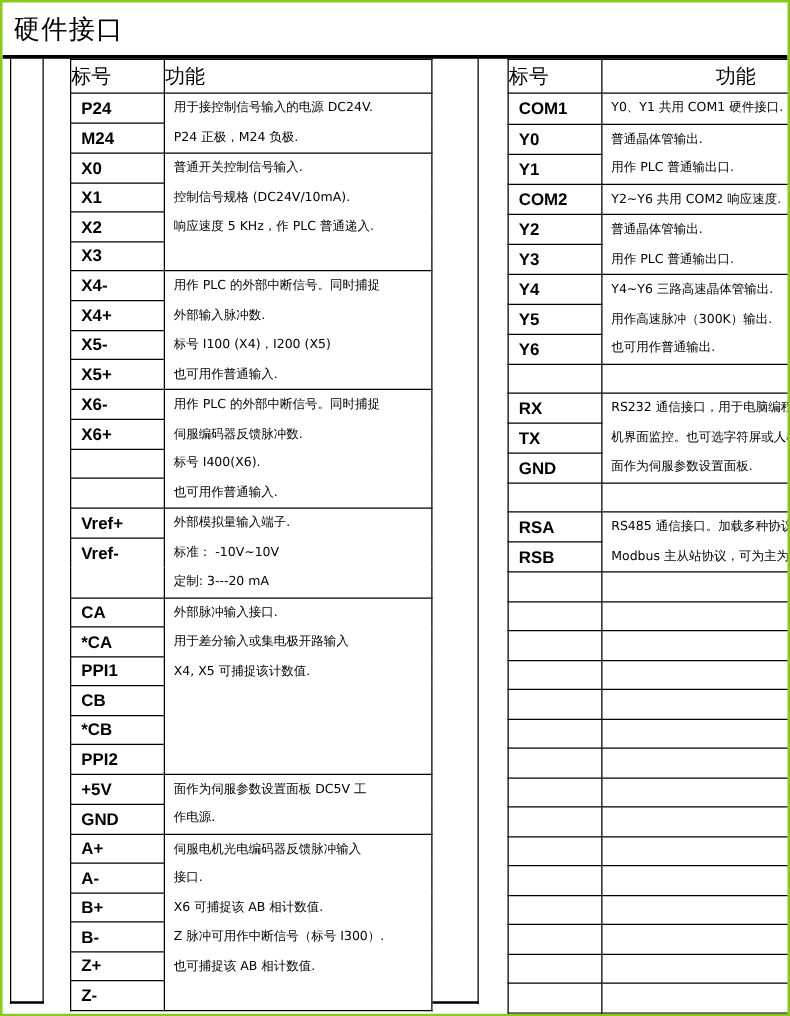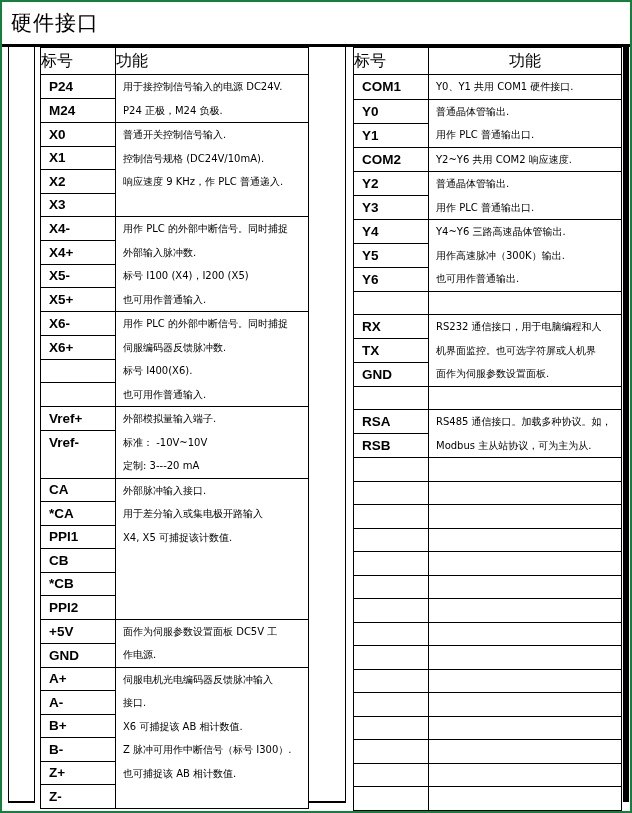--- a/index.html
+++ b/index.html
@@ -1,24 +1,24 @@
 <!DOCTYPE html>
 <html><head>
 <meta charset="utf-8">
 <style>
   html,body { margin:0; padding:0; background:#ffffff; }
   body { width:632px; height:813px; font-family:"Liberation Sans",sans-serif; color:#000; }
-  .page { box-sizing:border-box; width:632px; height:813px; border:2px solid #15803d; background:#fff; overflow:hidden; }
+  .page { box-sizing:border-box; width:632px; height:813px; border:2px solid #84cc16; background:#fff; overflow:hidden; }
   .titlebar { box-sizing:border-box; height:45px; border-bottom:3px solid #000; display:flex; align-items:center; padding-left:9px; }
   .title { font-size:21px; letter-spacing:1px; }
   .content { display:flex; align-items:flex-start; padding-left:6px; }
   .spineA { box-sizing:border-box; width:27px; height:756px; border-left:1px solid #000; border-right:1px solid #000; border-bottom:2px solid #000; margin-right:5px; flex:none; }
   .spineB { box-sizing:border-box; width:37px; height:756px; border-right:1px solid #000; border-bottom:2px solid #000; margin-right:7px; flex:none; }
   .revbar { width:6px; height:755px; background:#000; margin-left:1px; flex:none; }
-  table.tbl { border-collapse:collapse; table-layout:fixed; width:269px; flex:none; }
+  table.tbl { border-collapse:collapse; table-layout:fixed; width:290px; flex:none;margin-left:16px; }
   .tbl th, .tbl td { border:1px solid #000; padding:0; overflow:hidden; box-sizing:border-box; }
   .tbl tr { height:23.5px; }
   .tbl tr.hrow { height:27px; }
   th { font-weight:normal; font-size:16px; text-align:left; padding-left:9px; }
   th.ctr { text-align:center; padding-left:0; }
   td.lbl { font-family:"Liberation Sans",sans-serif; font-weight:700; font-size:13.5px; padding-left:8px; vertical-align:middle; }
   td.fn { font-family:"DejaVu Sans","Liberation Sans",sans-serif; font-size:10px; line-height:23.5px; padding-left:7px; padding-right:2px; white-space:pre; vertical-align:top; }
   td.nb { border-bottom:none; }
   td.nt { border-top:none; }
 </style>
@@ -48,21 +48,21 @@
             <td class="fn" rowspan="2">用于接控制信号输入的电源 DC24V.
 P24 正极，M24 负极.</td>
           </tr>
       <tr>
             <td class="lbl">M24</td>
           </tr>
       <tr>
             <td class="lbl">X0</td>
             <td class="fn" rowspan="4">普通开关控制信号输入.
 控制信号规格 (DC24V/10mA).
-响应速度 9 KHz，作 PLC 普通递入.</td>
+响应速度 5 KHz，作 PLC 普通递入.</td>
           </tr>
       <tr>
             <td class="lbl">X1</td>
           </tr>
       <tr>
             <td class="lbl">X2</td>
           </tr>
       <tr>
             <td class="lbl">X3</td>
           </tr>

